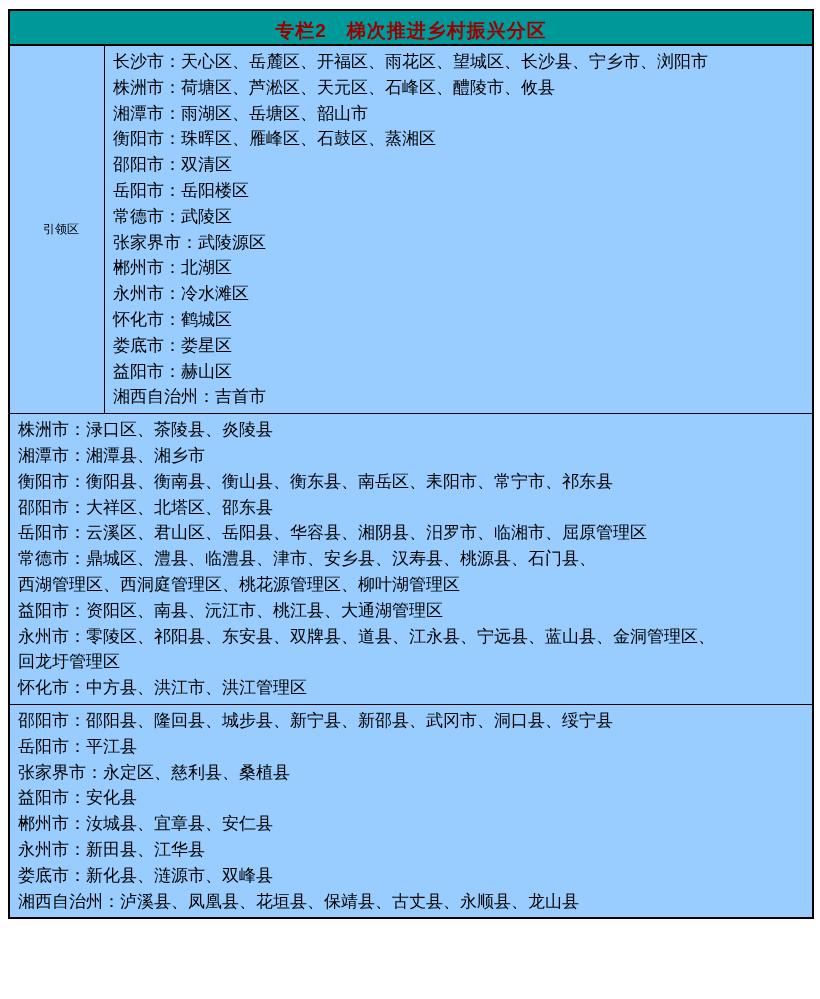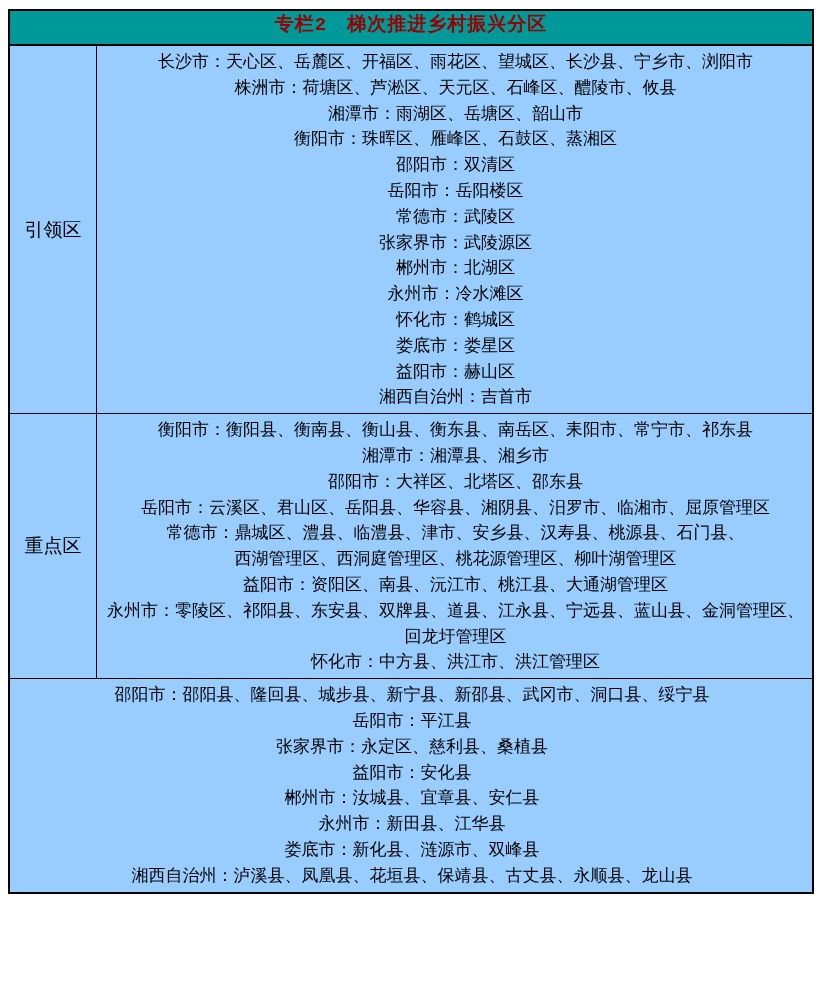--- a/index.html
+++ b/index.html
@@ -15,43 +15,43 @@
     font-family:"Liberation Sans","DejaVu Sans",sans-serif;
   }
   .table-frame{
     position:absolute;left:8px;top:9px;width:802px;
     border:2px solid var(--border-color);
     box-sizing:content-box;
   }
   .header{
     height:33px;background:var(--header-bg);
     border-bottom:2px solid var(--border-color);
-    display:flex;align-items:flex-start;justify-content:center;font-family:Liberation Mono, monospace;
+    display:flex;align-items:flex-end;justify-content:center;
   }
   .header .title{
     color:var(--title-color);
     font-size:19px;font-weight:bold;letter-spacing:1px;
     white-space:pre;
   }
   .zone-row{
     display:flex;background:var(--body-bg);
     border-bottom:1px solid var(--border-color);
   }
   .zone-row:last-child{border-bottom:none;}
   .zone-label{
     width:86px;flex:0 0 86px;
     border-right:1px solid var(--border-color);
     display:flex;align-items:center;justify-content:center;
-    font-size:19px;color:var(--text-color);
+    font-size:12px;color:var(--text-color);padding-left:8px;
   }
   .zone-content{
     flex:1;padding:3px 6px 3px 8px;
     font-size:17px;line-height:25.8px;color:var(--text-color);
   }
-  .zone-line{white-space:nowrap;text-align:center;}
+  .zone-line{white-space:nowrap;}
 </style>
 </head>
 <body>
 
 <div class="table-frame">
   <div class="header">
     <span class="title">专栏2　梯次推进乡村振兴分区</span>
   </div>
   <div id="table-body">
       <div class="zone-row">
@@ -67,24 +67,24 @@
           <div class="zone-line">张家界市：武陵源区</div>
           <div class="zone-line">郴州市：北湖区</div>
           <div class="zone-line">永州市：冷水滩区</div>
           <div class="zone-line">怀化市：鹤城区</div>
           <div class="zone-line">娄底市：娄星区</div>
           <div class="zone-line">益阳市：赫山区</div>
           <div class="zone-line">湘西自治州：吉首市</div>
         </div>
       </div>
       <div class="zone-row">
-        <div class="zone-label">重点区</div>
         <div class="zone-content">
+          <div class="zone-line">株洲市：渌口区、茶陵县、炎陵县</div>
+          <div class="zone-line">湘潭市：湘潭县、湘乡市</div>
           <div class="zone-line">衡阳市：衡阳县、衡南县、衡山县、衡东县、南岳区、耒阳市、常宁市、祁东县</div>
-          <div class="zone-line">湘潭市：湘潭县、湘乡市</div>
           <div class="zone-line">邵阳市：大祥区、北塔区、邵东县</div>
           <div class="zone-line">岳阳市：云溪区、君山区、岳阳县、华容县、湘阴县、汨罗市、临湘市、屈原管理区</div>
           <div class="zone-line">常德市：鼎城区、澧县、临澧县、津市、安乡县、汉寿县、桃源县、石门县、</div>
           <div class="zone-line">西湖管理区、西洞庭管理区、桃花源管理区、柳叶湖管理区</div>
           <div class="zone-line">益阳市：资阳区、南县、沅江市、桃江县、大通湖管理区</div>
           <div class="zone-line">永州市：零陵区、祁阳县、东安县、双牌县、道县、江永县、宁远县、蓝山县、金洞管理区、</div>
           <div class="zone-line">回龙圩管理区</div>
           <div class="zone-line">怀化市：中方县、洪江市、洪江管理区</div>
         </div>
       </div>

